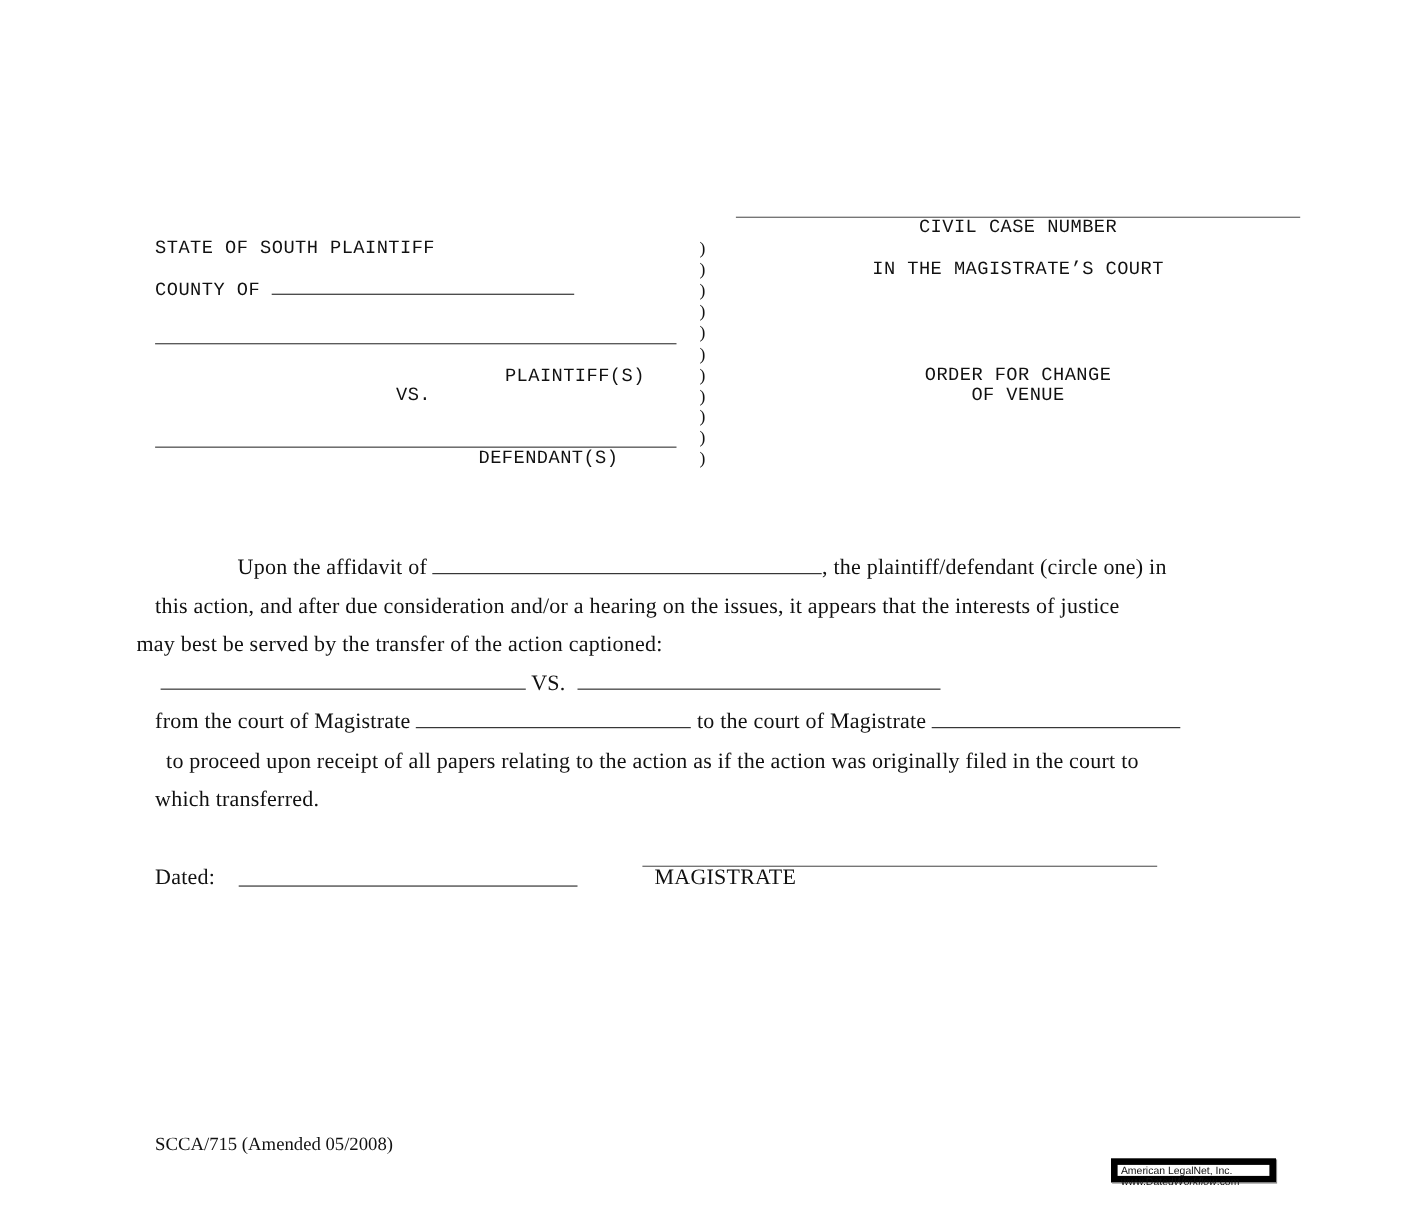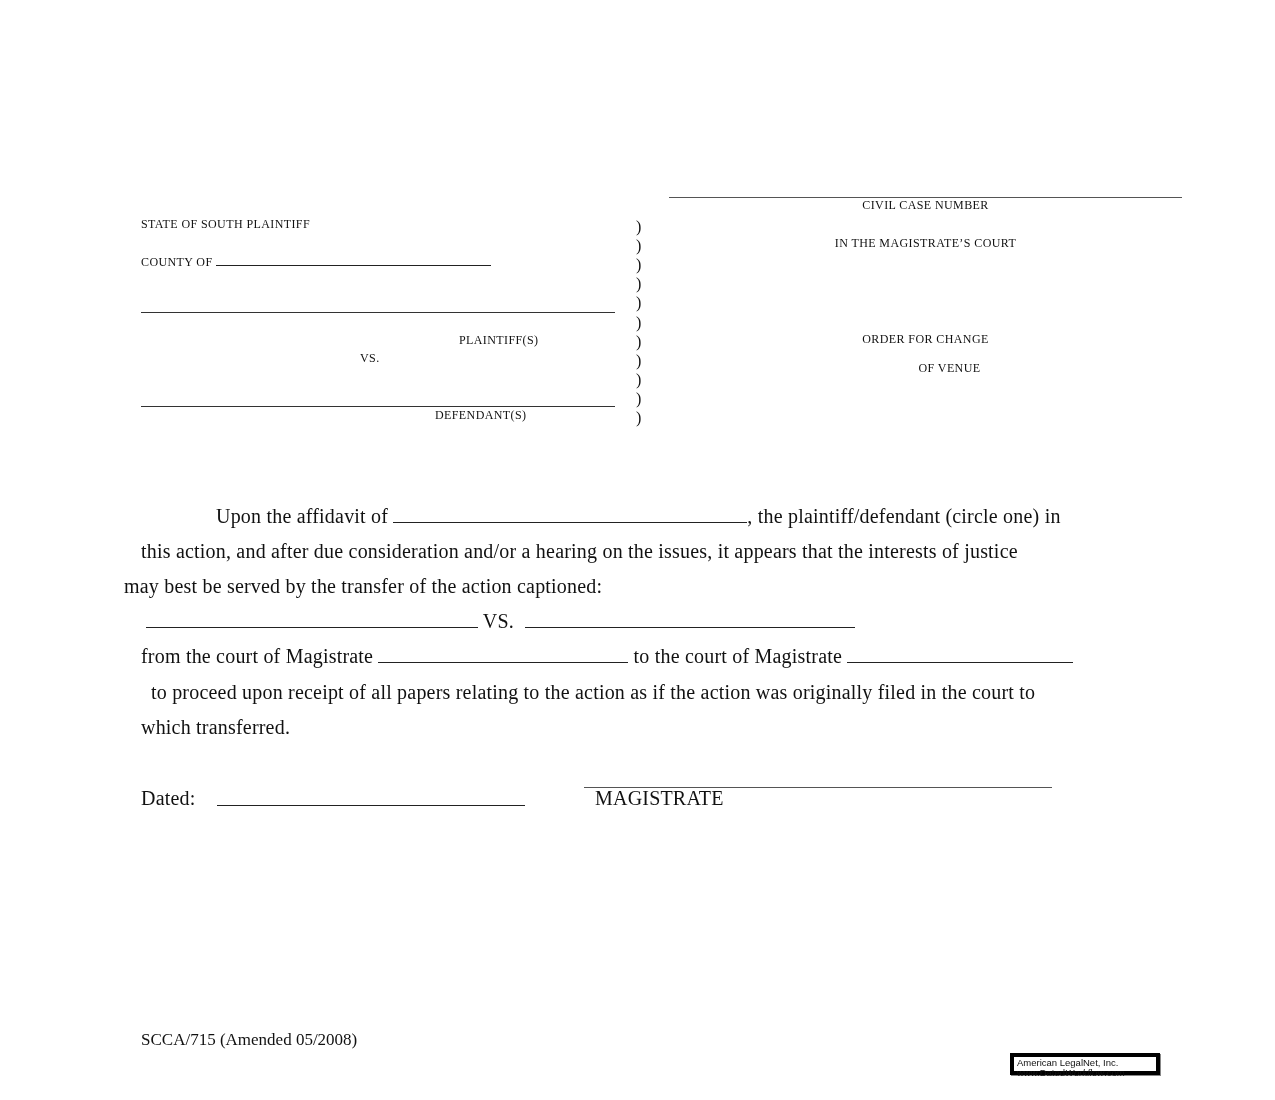--- a/index.html
+++ b/index.html
@@ -1,29 +1,29 @@
 <!DOCTYPE html>
 <html><head>
   <meta charset="utf-8">
   <style>
     html, body { margin: 0; padding: 0; background: #ffffff; }
     body {
       width: 1275px; height: 1100px; position: relative; overflow: hidden;
       font-family: "Liberation Serif", "DejaVu Serif", serif; color: #111;
     }
     .abs { position: absolute; white-space: nowrap; }
-    .caps { font-size: 12px; letter-spacing: 0.4px; }
+    .caps { font-size: 17px; letter-spacing: 0.4px; font-family: Liberation Mono, monospace; }
     .body-text { font-size: 20px; letter-spacing: 0.2px; }
     .line { position: absolute; border-top: 1px solid #555; height: 0; }
     .line-blank { display: inline-block; border-bottom: 1px solid #222; vertical-align: baseline; height: 1px; }
     .paren { position: absolute; left: 636px; font-size: 16px; }
     .center { text-align: center; }
     .badge {
       position: absolute; left: 1010px; top: 1053px; width: 150px; height: 22px;
-      border: 4px solid #000000; font-family: "Liberation Sans", "DejaVu Sans", sans-serif;
+      border: 6px solid #000000; font-family: "Liberation Sans", "DejaVu Sans", sans-serif;
       font-size: 9.5px; line-height: 10px; padding: 1px 3px; box-sizing: border-box;
       box-shadow: 1px 1px 0 #888;
     }
     .badge i { font-style: italic; }
   </style>
 </head>
 <body>
 
 <div class="abs caps" style="left:141px; top:217px;">STATE OF SOUTH PLAINTIFF</div>
 <div class="abs caps" style="left:141px; top:255px;">
@@ -45,21 +45,21 @@
 <div class="paren" style="top:333px;">)</div>
 <div class="paren" style="top:352px;">)</div>
 <div class="paren" style="top:371px;">)</div>
 <div class="paren" style="top:390px;">)</div>
 <div class="paren" style="top:409px;">)</div>
 
 <div class="line" style="left:669px; top:197px; width:513px;"></div>
 <div class="abs caps center" style="left:669px; top:198px; width:513px;">CIVIL CASE NUMBER</div>
 <div class="abs caps center" style="left:669px; top:236px; width:513px;">IN THE MAGISTRATE’S COURT</div>
 <div class="abs caps center" style="left:669px; top:332px; width:513px;">ORDER FOR CHANGE</div>
-<div class="abs caps center" style="left:693px; top:351px; width:513px;margin-top:10px;">OF VENUE</div>
+<div class="abs caps center" style="left:669px; top:351px; width:513px;">OF VENUE</div>
 
 <div class="abs body-text" style="left:216px; top:505px;">
   <span>Upon the affidavit of</span>
   <span class="line-blank" style="width:354px;"></span><span>, the plaintiff/defendant (circle one) in</span>
 </div>
 <div class="abs body-text" style="left:141px; top:540px; width:1002px; text-align:justify;">this action, and after due consideration and/or a hearing on the issues, it appears that the interests of justice</div>
 <div class="abs body-text" style="left:124px; top:575px;">may best be served by the transfer of the action captioned:</div>
 <div class="abs body-text" style="left:146px; top:610px;">
   <span class="line-blank" style="width:332px;"></span>
   <span>VS.</span>

